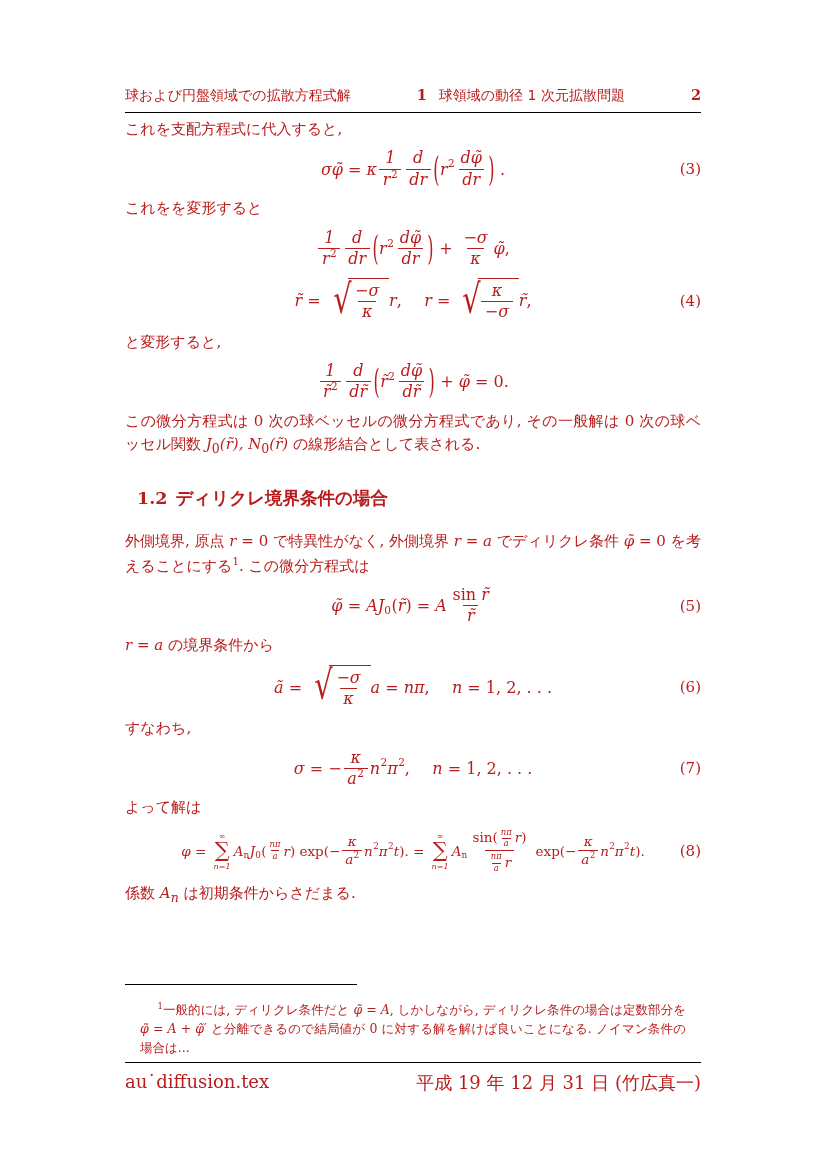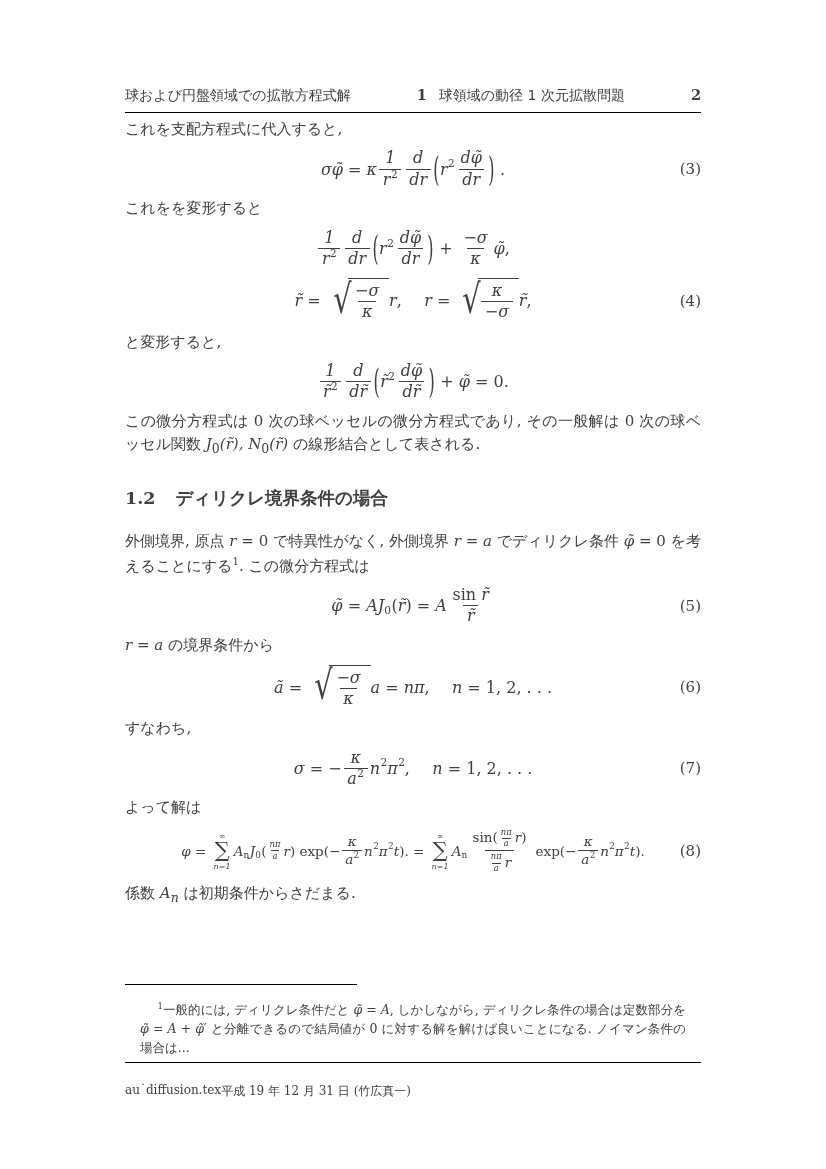--- a/index.html
+++ b/index.html
@@ -1,37 +1,37 @@
 <!DOCTYPE html>
 <html><head>
 <meta charset="utf-8">
 <style>
   html,body{margin:0;padding:0;background:#ffffff;}
   .page{
     position:relative; width:826px; height:1169px; background:#fff;
     box-sizing:border-box; padding:86px 125px 0 125px; overflow:hidden;
-    color:#404040; font-family:"DejaVu Serif", serif;
+    color:#b91c1c; font-family:"DejaVu Serif", serif;
   }
   
   .runhead{
     display:flex; justify-content:space-between; align-items:baseline;
     font-family:"DejaVu Sans", sans-serif; font-size:14px;
     padding-bottom:7px; border-bottom:1.2px solid #000;
   }
   .runhead .mid{display:inline-flex; gap:12px; align-items:baseline;}
   .runhead b{font-family:"DejaVu Serif", serif; font-size:14.5px;}
   
   p.body{
     font-size:15px; line-height:1.55; margin:5px 0; text-align:justify;
   }
   p.body sup, .fn sup{font-size:0.68em;}
   .ri{font-style:italic;}
   .rc{font-style:italic; font-weight:500;}
   
-  .secthead{margin:28px 0 20px 0; display:flex; align-items:baseline; gap:20px;}
+  .secthead{margin:28px 0 20px 12px; display:flex; align-items:baseline; gap:8px;}
   .secthead .num{font-weight:bold; font-size:17.5px; font-family:"DejaVu Serif", serif;}
   .secthead .ttl{font-weight:bold; font-size:17.5px; font-family:Liberation Sans, sans-serif;}
   
   .eqrow{position:relative; display:flex; justify-content:center; align-items:center;
          margin:4px 0; font-size:16px;}
   .eqrow.rfrac{min-height:46px;}
   .eqrow.rsqrt{min-height:50px;}
   .eqrow.wide{font-size:13.5px; min-height:52px;}
   .eqtag{position:absolute; right:0; top:50%; transform:translateY(-50%); font-style:normal; font-size:15px;}
   .math{display:inline-flex; align-items:center;}
@@ -59,22 +59,22 @@
   .math .sg{font-size:1.55em; line-height:0.95;}
   .math .lm{font-size:0.6em; line-height:1.25; font-style:italic;}
   .math .mpar{display:inline-flex; align-items:center;}
   .math .d{display:inline-block; transform:scaleY(2.05); font-style:normal; padding:0 0.03em;}
   .math .pb{display:inline-flex; align-items:center;}
   
   .fnzone{position:absolute; left:125px; right:125px; top:984px;}
   .fnrule{width:232px; border-top:1px solid #000; margin-bottom:6px;}
   .fn{font-size:12.5px; line-height:1.5; margin:15px; text-align:justify; text-indent:1.4em;}
   .pagefoot{position:absolute; left:125px; right:125px; top:1062px;
-            border-top:1.2px solid #000; padding-top:20px;
-            display:flex; font-size:12px;}
+            border-top:1.2px solid #000; padding-top:8px;
+            display:flex; justify-content:space-between; font-size:18px;}
 </style>
 </head>
 <body>
 
 <div class="page">
 
   <div class="runhead">
     <span>球および円盤領域での拡散方程式解</span>
     <span class="mid">
       <b>1</b>

